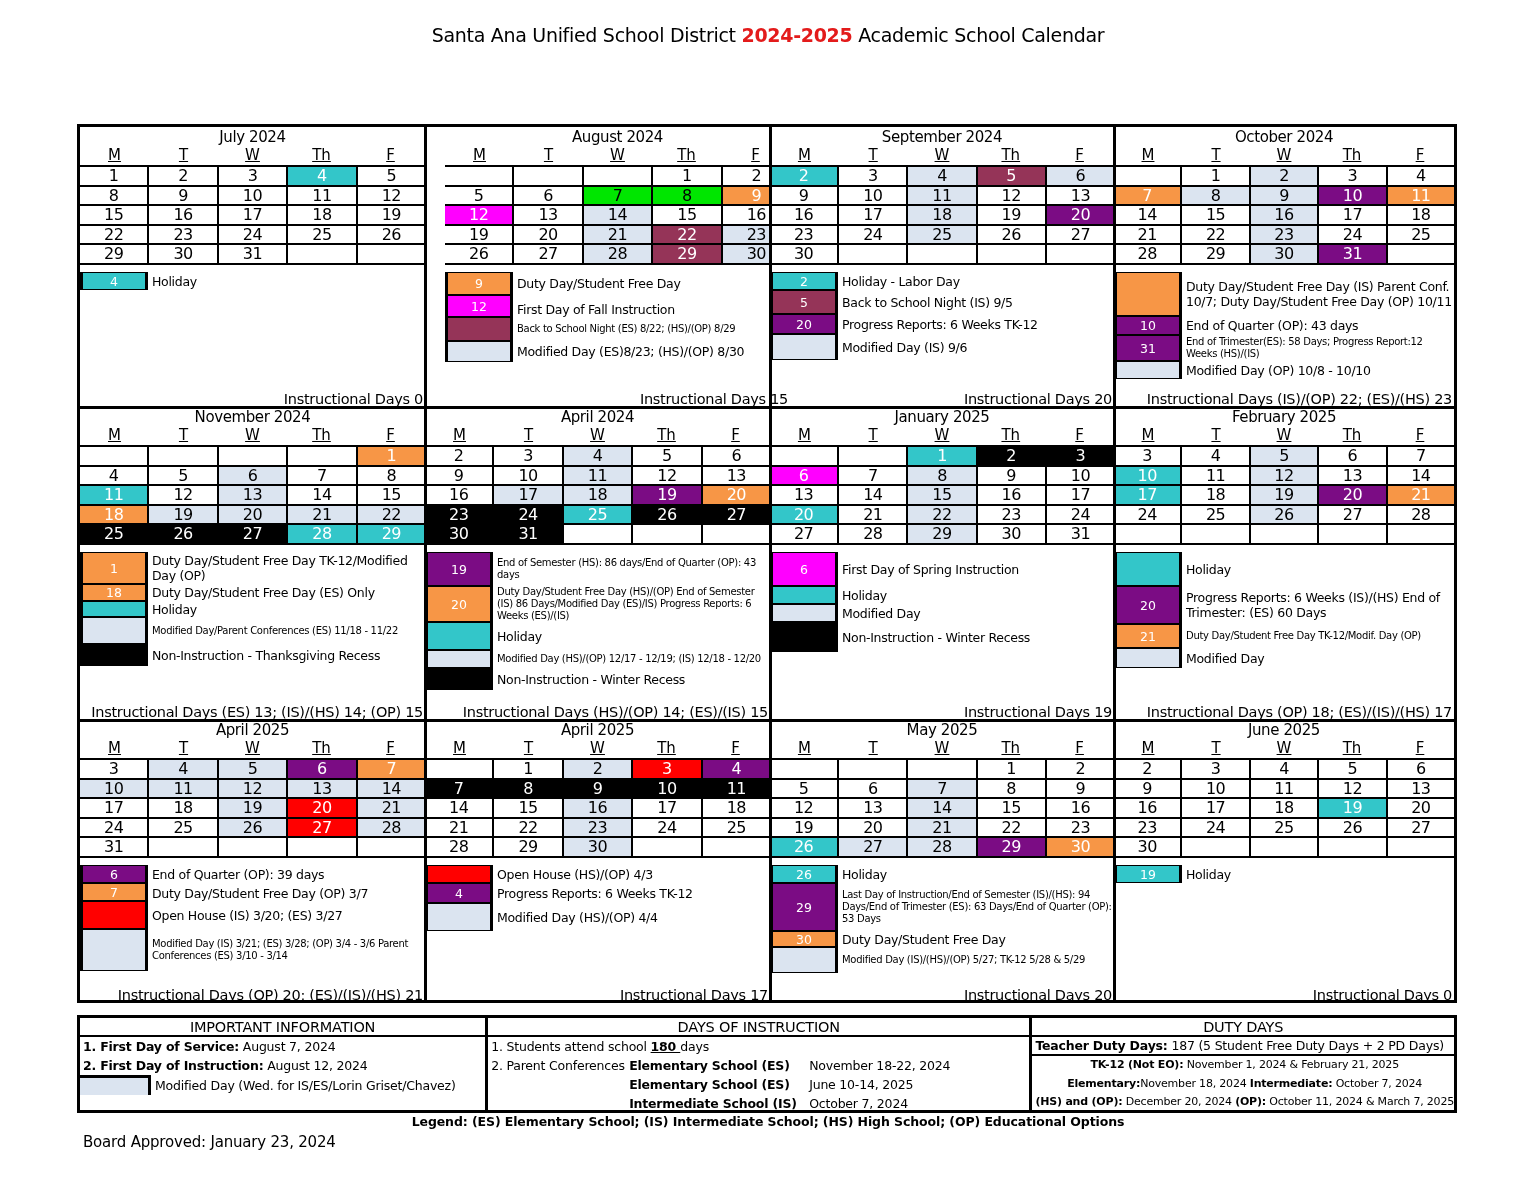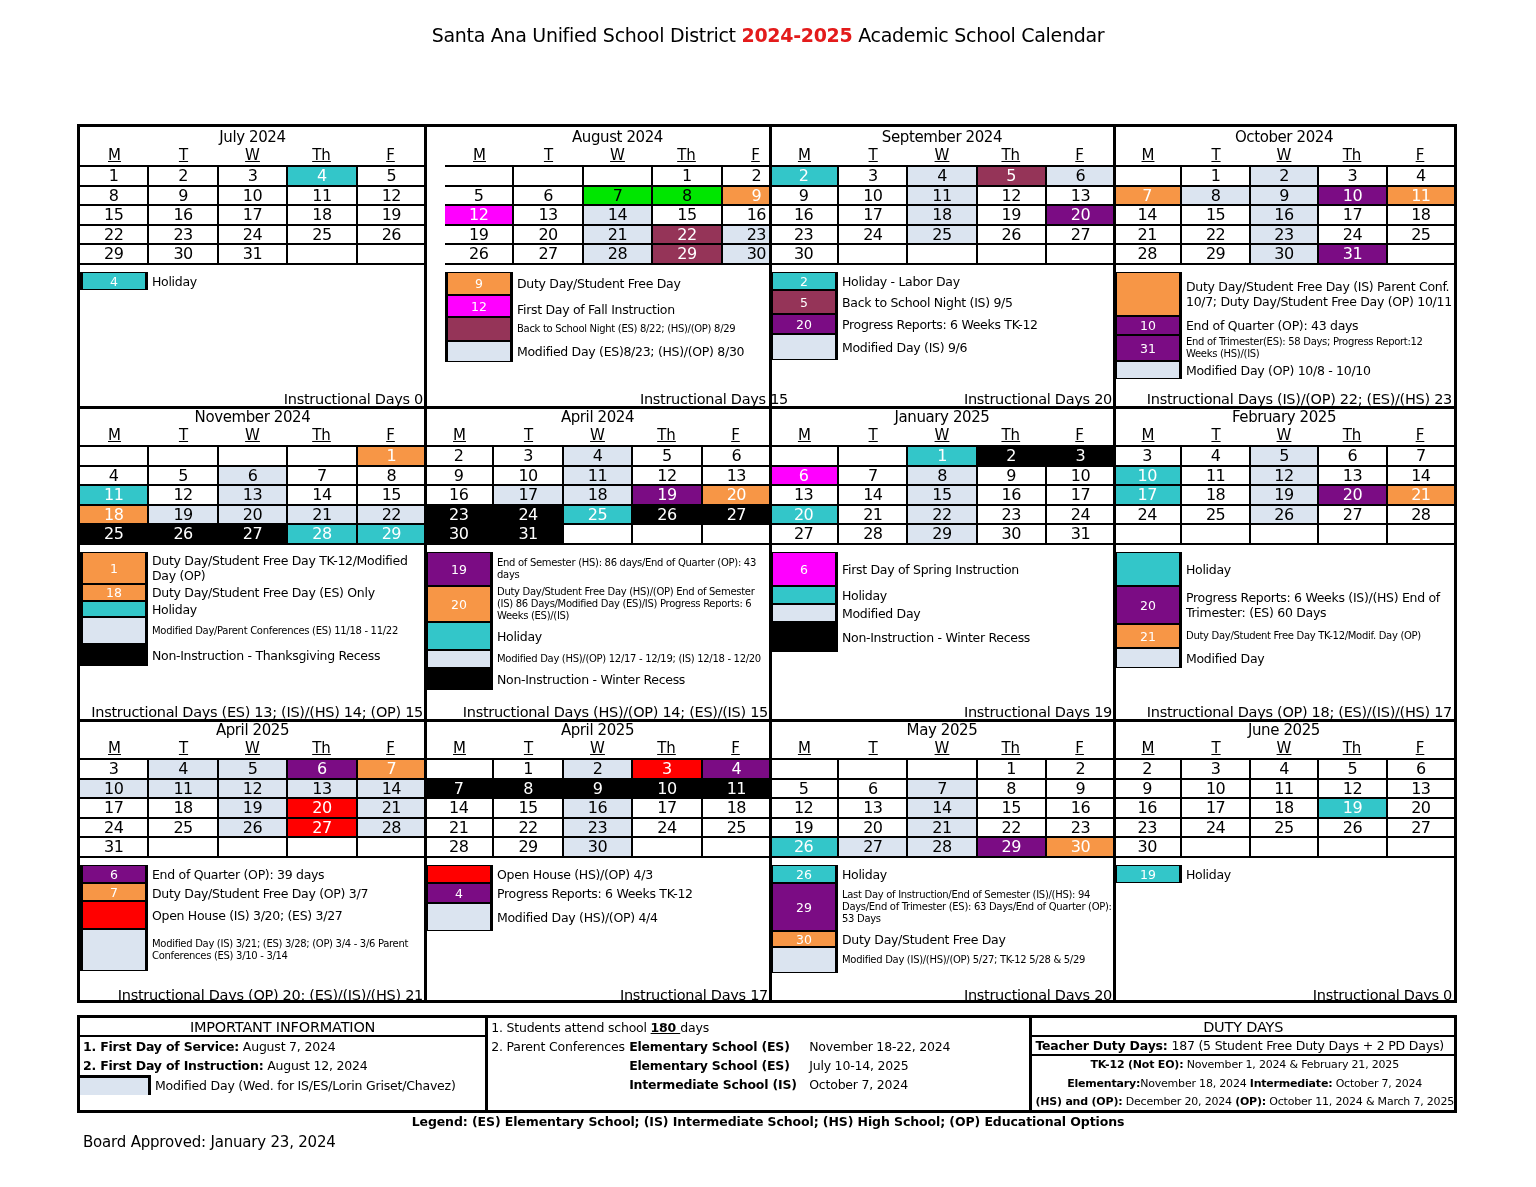--- a/index.html
+++ b/index.html
@@ -911,30 +911,31 @@
   <div class="bcol" style="width:414px;border-right:3px solid #000;">
     <div class="bh">IMPORTANT INFORMATION</div>
     <div class="bl"><b>1. First Day of Service:</b><span> August 7, 2024</span></div>
     <div class="bl"><b>2. First Day of Instruction:</b><span> August 12, 2024</span></div>
     <div class="bl" style="display:flex;align-items:center;padding-left:0;">
       <span style="display:inline-block;width:68px;height:17px;background:#dbe4f0;border-right:3px solid #000;border-top:3px solid #000;"></span>
       <span style="padding-left:4px;">Modified Day (Wed. for IS/ES/Lorin Griset/Chavez)</span>
     </div>
   </div>
   <div class="bcol" style="width:552px;border-right:3px solid #000;">
+    <div class="bh">DAYS OF INSTRUCTION</div>
     <div class="bl"><span>1. Students attend school </span><b style="text-decoration:underline">180 </b><span>days</span></div>
     <div class="bl" style="display:flex">
         <span style="width:138px">2. Parent Conferences</span>
         <b style="width:180px">Elementary School (ES)</b>
         <span>November 18-22, 2024</span>
       </div>
     <div class="bl" style="display:flex">
         <span style="width:138px"></span>
         <b style="width:180px">Elementary School (ES)</b>
-        <span>July 10-14, 2025</span>
+        <span>June 10-14, 2025</span>
       </div>
     <div class="bl" style="display:flex">
         <span style="width:138px"></span>
         <b style="width:180px">Intermediate School (IS)</b>
         <span>October 7, 2024</span>
       </div>
   </div>
   <div class="bcol" style="flex:1">
     <div class="bh">DUTY DAYS</div>
     <div class="bl" style="border-bottom:2px solid #000;line-height:17px;"><b>Teacher Duty Days:</b><span> 187 (5 Student Free Duty Days + 2 PD Days)</span></div>

